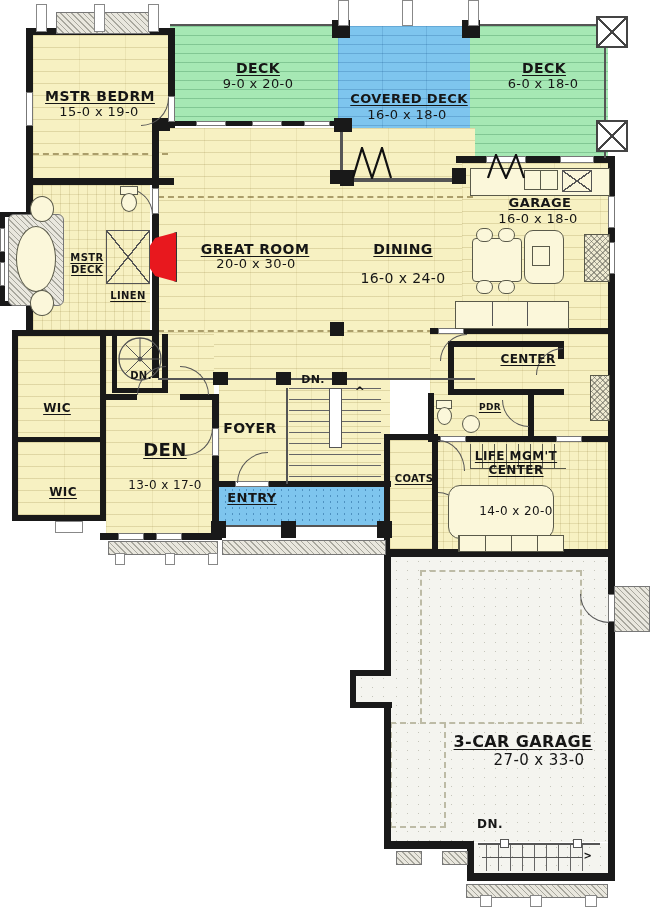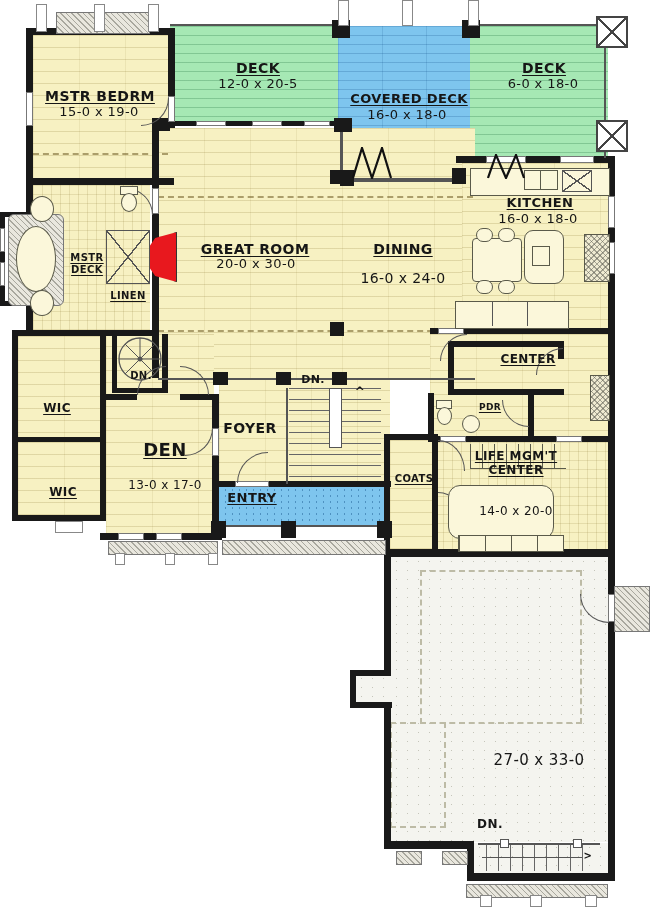--- a/index.html
+++ b/index.html
@@ -287,35 +287,35 @@
   <div class="stick" style="left:165px;top:553px;width:8px;height:10px"></div>
   <div class="stick" style="left:208px;top:553px;width:8px;height:10px"></div>
 
   <div class="post" style="left:330px;top:170px;width:14px;height:14px"></div>
   <div class="post" style="left:330px;top:322px;width:14px;height:14px"></div>
 
   <div class="lbl name" style="left:100px;top:88px;font-size:14px">MSTR BEDRM</div>
   <div class="lbl dims" style="left:99px;top:105px;font-size:13px">15-0 x 19-0</div>
 
   <div class="lbl name" style="left:258px;top:60px;font-size:14px">DECK</div>
-  <div class="lbl dims" style="left:258px;top:77px;font-size:13px">12-0 x 20-5</div>
+  <div class="lbl dims" style="left:258px;top:77px;font-size:13px">9-0 x 20-0</div>
 
   <div class="lbl name" style="left:409px;top:92px;font-size:13px">COVERED DECK</div>
   <div class="lbl dims" style="left:407px;top:108px;font-size:13px">16-0 x 18-0</div>
 
   <div class="lbl name" style="left:544px;top:60px;font-size:14px">DECK</div>
   <div class="lbl dims" style="left:543px;top:77px;font-size:13px">6-0 x 18-0</div>
 
   <div class="lbl name" style="left:255px;top:241px;font-size:14px">GREAT ROOM</div>
   <div class="lbl dims" style="left:256px;top:257px;font-size:13px">20-0 x 30-0</div>
 
   <div class="lbl name" style="left:403px;top:241px;font-size:14px">DINING</div>
   <div class="lbl dims" style="left:403px;top:270px;font-size:14px">16-0 x 24-0</div>
 
-  <div class="lbl name" style="left:540px;top:196px;font-size:13px">KITCHEN</div>
+  <div class="lbl name" style="left:540px;top:196px;font-size:13px">GARAGE</div>
   <div class="lbl dims" style="left:538px;top:212px;font-size:13px">16-0 x 18-0</div>
 
   <div class="lbl name" style="left:87px;top:252px;font-size:10px;white-space:normal;width:42px">MSTR DECK</div>
   <div class="lbl name" style="left:128px;top:290px;font-size:10px">LINEN</div>
   <div class="lbl" style="left:141px;top:370px;font-size:10px;font-weight:700">DN.</div>
 
   <div class="lbl name" style="left:57px;top:402px;font-size:12px">WIC</div>
   <div class="lbl name" style="left:63px;top:486px;font-size:12px">WIC</div>
 
   <div class="lbl name" style="left:165px;top:440px;font-size:18px">DEN</div>
@@ -328,16 +328,17 @@
 
   <div class="lbl name" style="left:252px;top:491px;font-size:13px">ENTRY</div>
   <div class="lbl name" style="left:414px;top:473px;font-size:10px">COATS</div>
   <div class="lbl name" style="left:528px;top:353px;font-size:12px">CENTER</div>
   <div class="lbl name" style="left:490px;top:402px;font-size:9px">PDR</div>
 
   <div class="lbl name" style="left:516px;top:450px;font-size:12px">LIFE MGM'T</div>
   <div class="lbl name" style="left:516px;top:464px;font-size:12px">CENTER</div>
   <div class="lbl dims" style="left:516px;top:505px;font-size:12px">14-0 x 20-0</div>
 
+  <div class="lbl name" style="left:523px;top:733px;font-size:16px">3-CAR GARAGE</div>
   <div class="lbl dims" style="left:539px;top:752px;font-size:15px">27-0 x 33-0</div>
   <div class="lbl" style="left:490px;top:818px;font-size:12px;font-weight:700">DN.</div>
 
 </div>
 
 </body></html>

